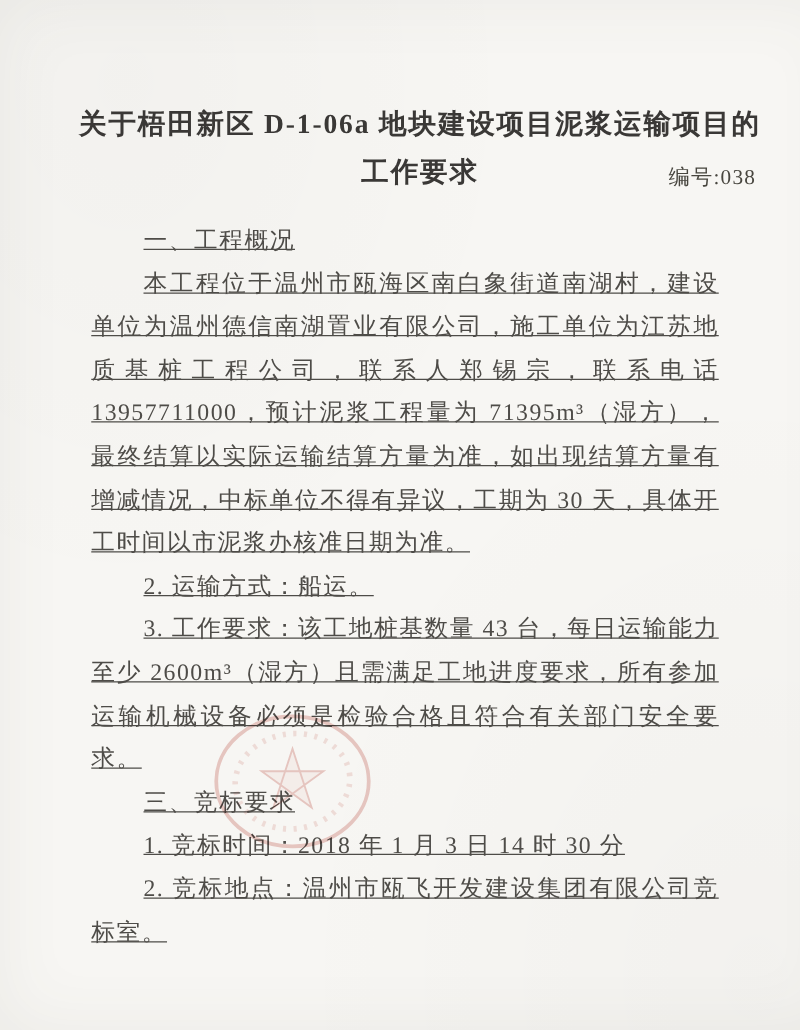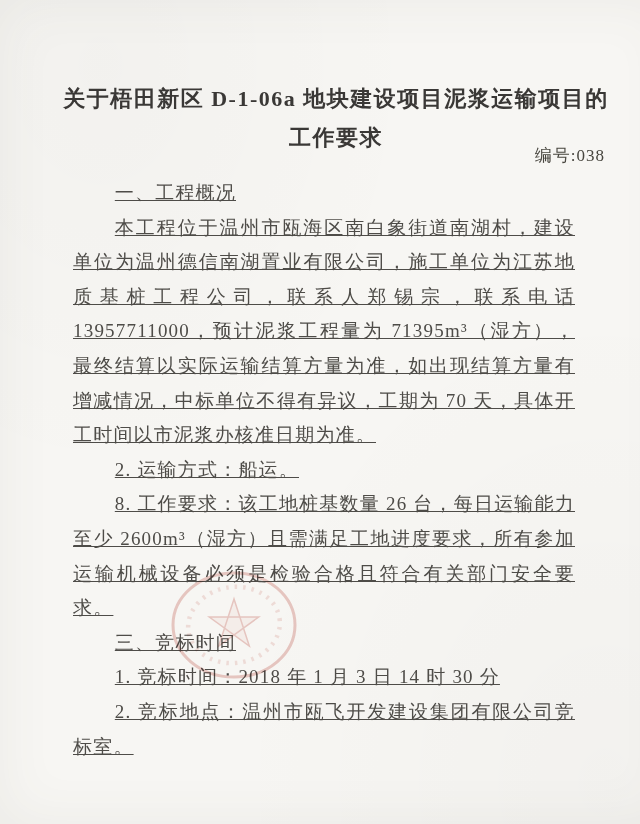--- a/index.html
+++ b/index.html
@@ -30,21 +30,21 @@
     text-align: center;
     font-size: 22px;
     font-weight: 700;
     line-height: 39px;
     letter-spacing: 1.5px;
     color: #3a3836;
   }
   .doc-title .title-line { display: block; }
   .doc-number {
     position: absolute;
-    top: 144px;
+    top: 130px;
     right: 67px;
     font-size: 17px;
     letter-spacing: 1px;
     color: #48463f;
   }
   .doc-body {
     position: absolute;
     top: 176px;
     left: 73px;
     width: 502px;
@@ -73,26 +73,26 @@
 
   <h1 class="doc-title">
     <span class="title-line">关于梧田新区 D-1-06a 地块建设项目泥浆运输项目的</span>
     <span class="title-line">工作要求</span>
   </h1>
 
   <div class="doc-number">编号:038</div>
 
   <div class="doc-body">
     <p class="heading">一、工程概况</p>
-    <p>本工程位于温州市瓯海区南白象街道南湖村，建设单位为温州德信南湖置业有限公司，施工单位为江苏地质基桩工程公司，联系人郑锡宗，联系电话 13957711000，预计泥浆工程量为 71395m³（湿方），最终结算以实际运输结算方量为准，如出现结算方量有增减情况，中标单位不得有异议，工期为 70 天，具体开工时间以市泥浆办核准日期为准。</p>
+    <p>本工程位于温州市瓯海区南白象街道南湖村，建设单位为温州德信南湖置业有限公司，施工单位为江苏地质基桩工程公司，联系人郑锡宗，联系电话 13957711000，预计泥浆工程量为 71395m³（湿方），最终结算以实际运输结算方量为准，如出现结算方量有增减情况，中标单位不得有异议，工期为 30 天，具体开工时间以市泥浆办核准日期为准。</p>
 
     <p>2. 运输方式：船运。</p>
-    <p>8. 工作要求：该工地桩基数量 26 台，每日运输能力至少 2600m³（湿方）且需满足工地进度要求，所有参加运输机械设备必须是检验合格且符合有关部门安全要求。</p>
+    <p>3. 工作要求：该工地桩基数量 43 台，每日运输能力至少 2600m³（湿方）且需满足工地进度要求，所有参加运输机械设备必须是检验合格且符合有关部门安全要求。</p>
 
-    <p class="heading">三、竞标时间</p>
+    <p class="heading">三、竞标要求</p>
     <p>1. 竞标时间：2018 年 1 月 3 日 14 时 30 分</p>
     <p>2. 竞标地点：温州市瓯飞开发建设集团有限公司竞标室。</p>
 
   </div>
 
   <div class="seal">
     <svg width="132" height="114" viewBox="0 0 132 114">
       <ellipse cx="66" cy="56" rx="61" ry="52" fill="none" stroke="#c4554a" stroke-width="3"></ellipse>
       <ellipse cx="66" cy="56" rx="46" ry="38" fill="none" stroke="#c4554a" stroke-width="4.5" stroke-dasharray="2.5 6" opacity="0.55" transform="rotate(-8 66 56)"></ellipse>
       <polygon points="66,30 50.7,77 90.7,48 41.3,48 81.3,77" fill="rgba(196,85,74,0.18)" stroke="#c4554a" stroke-width="1.5"></polygon>

